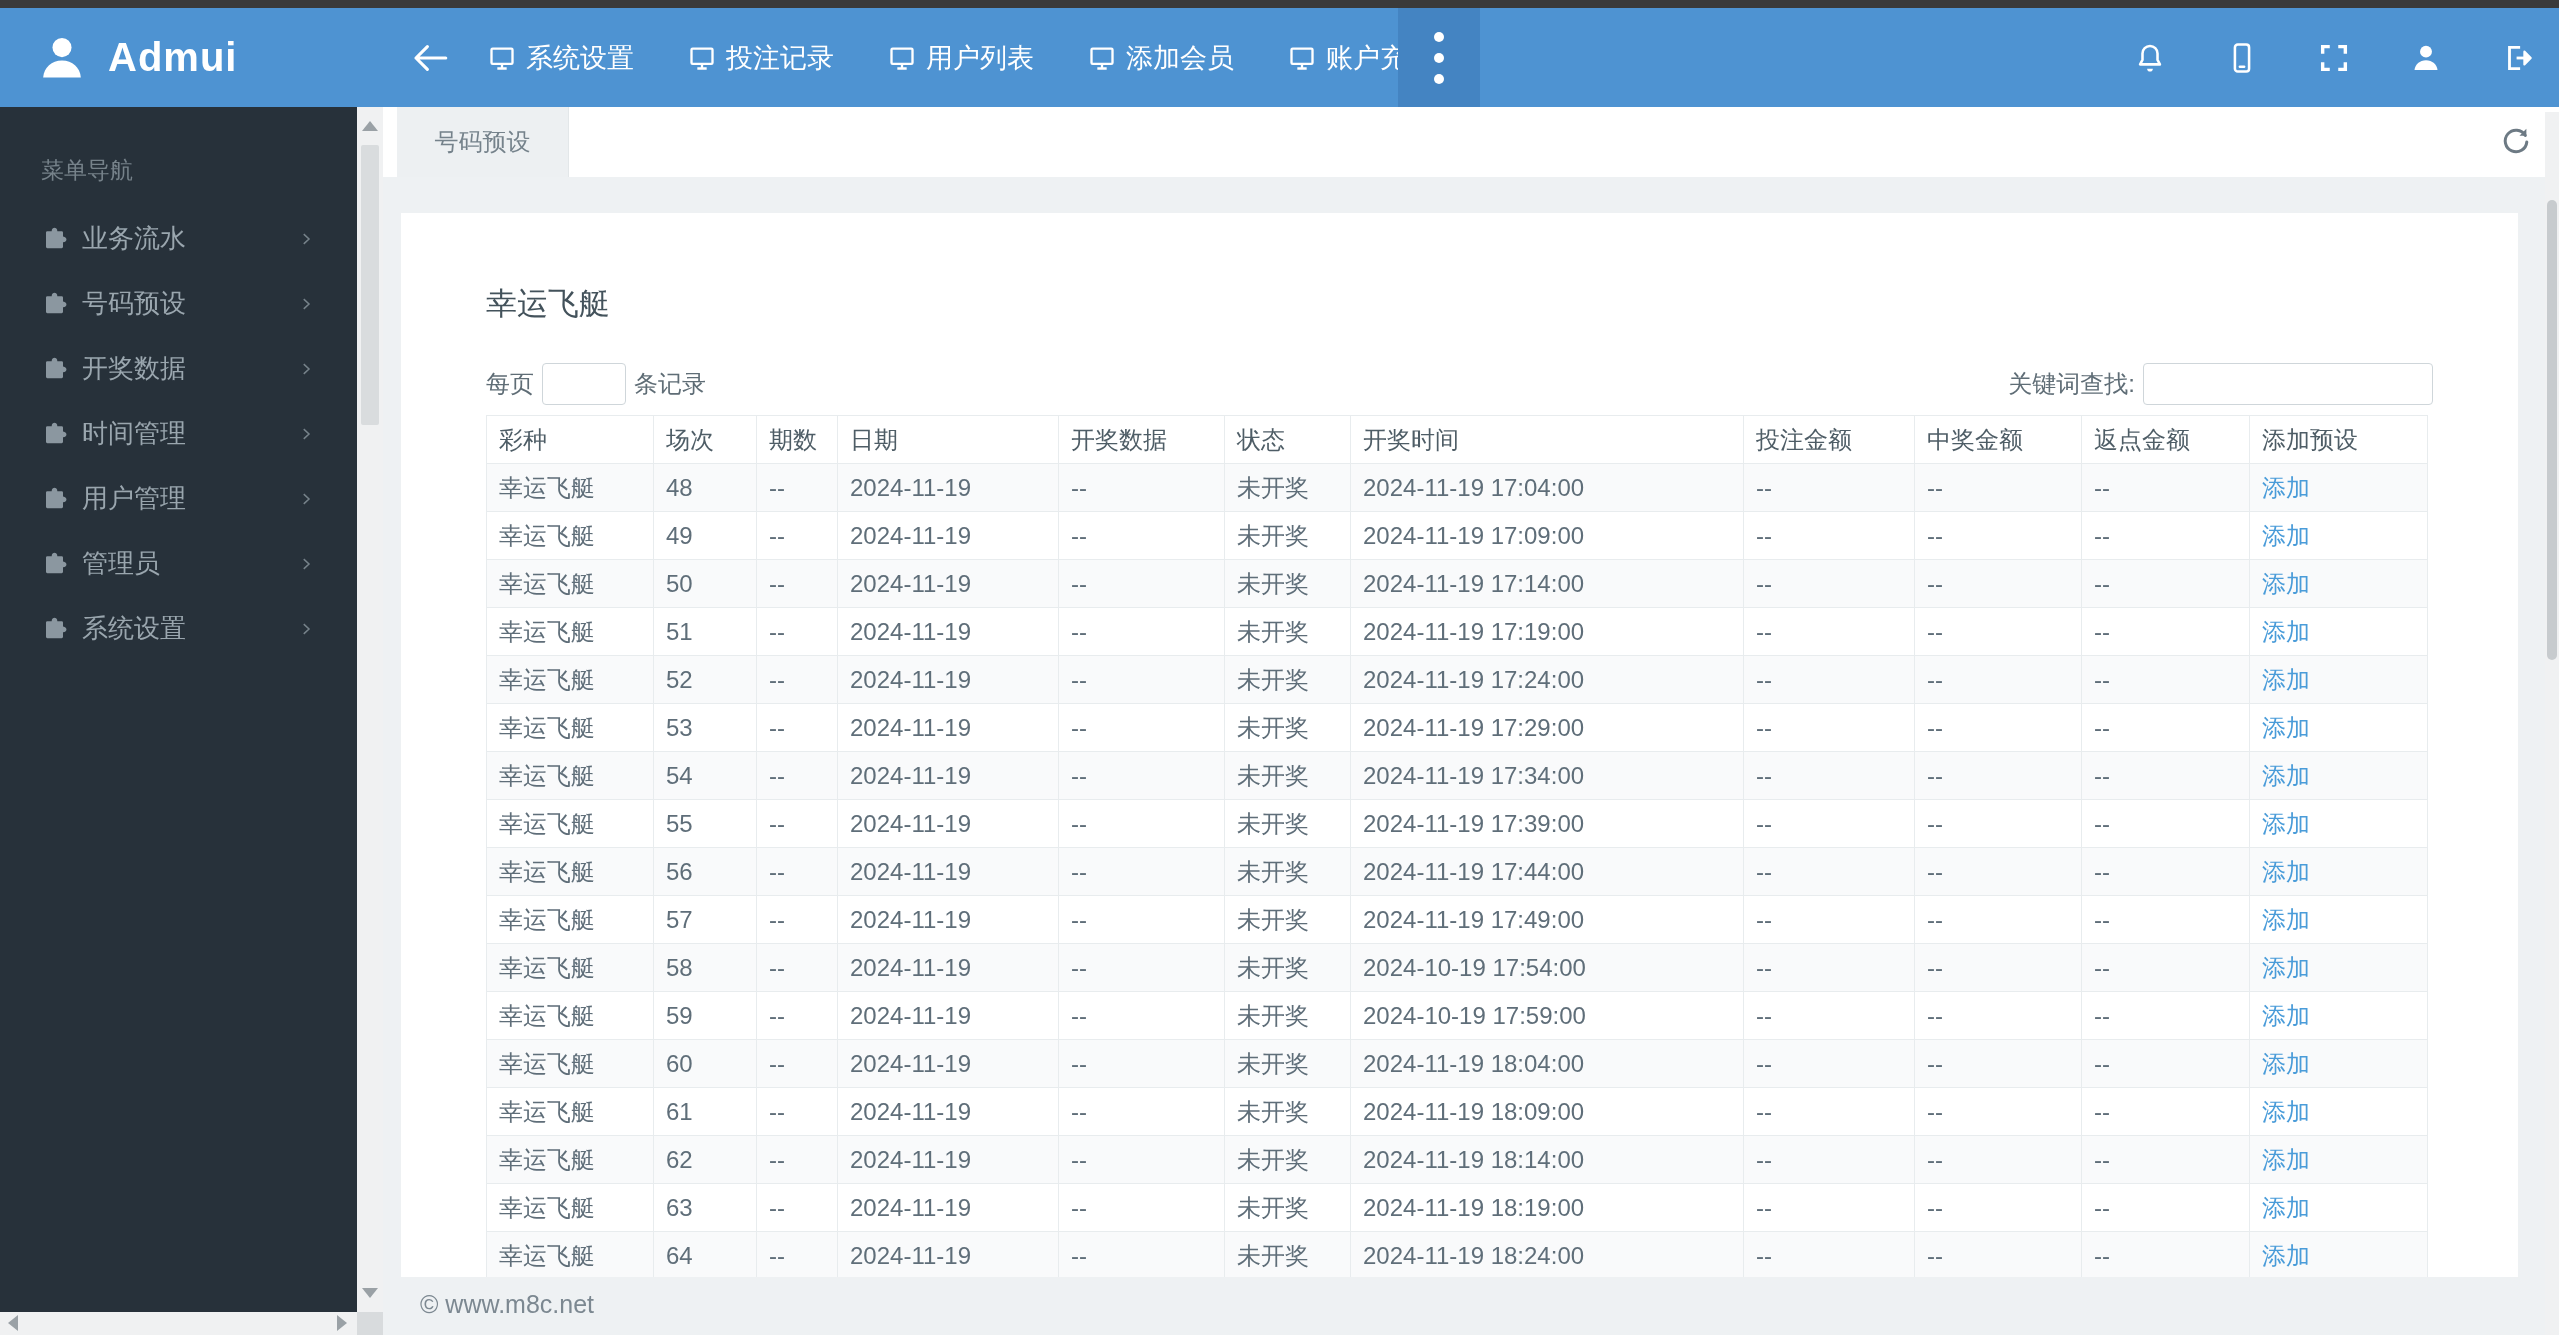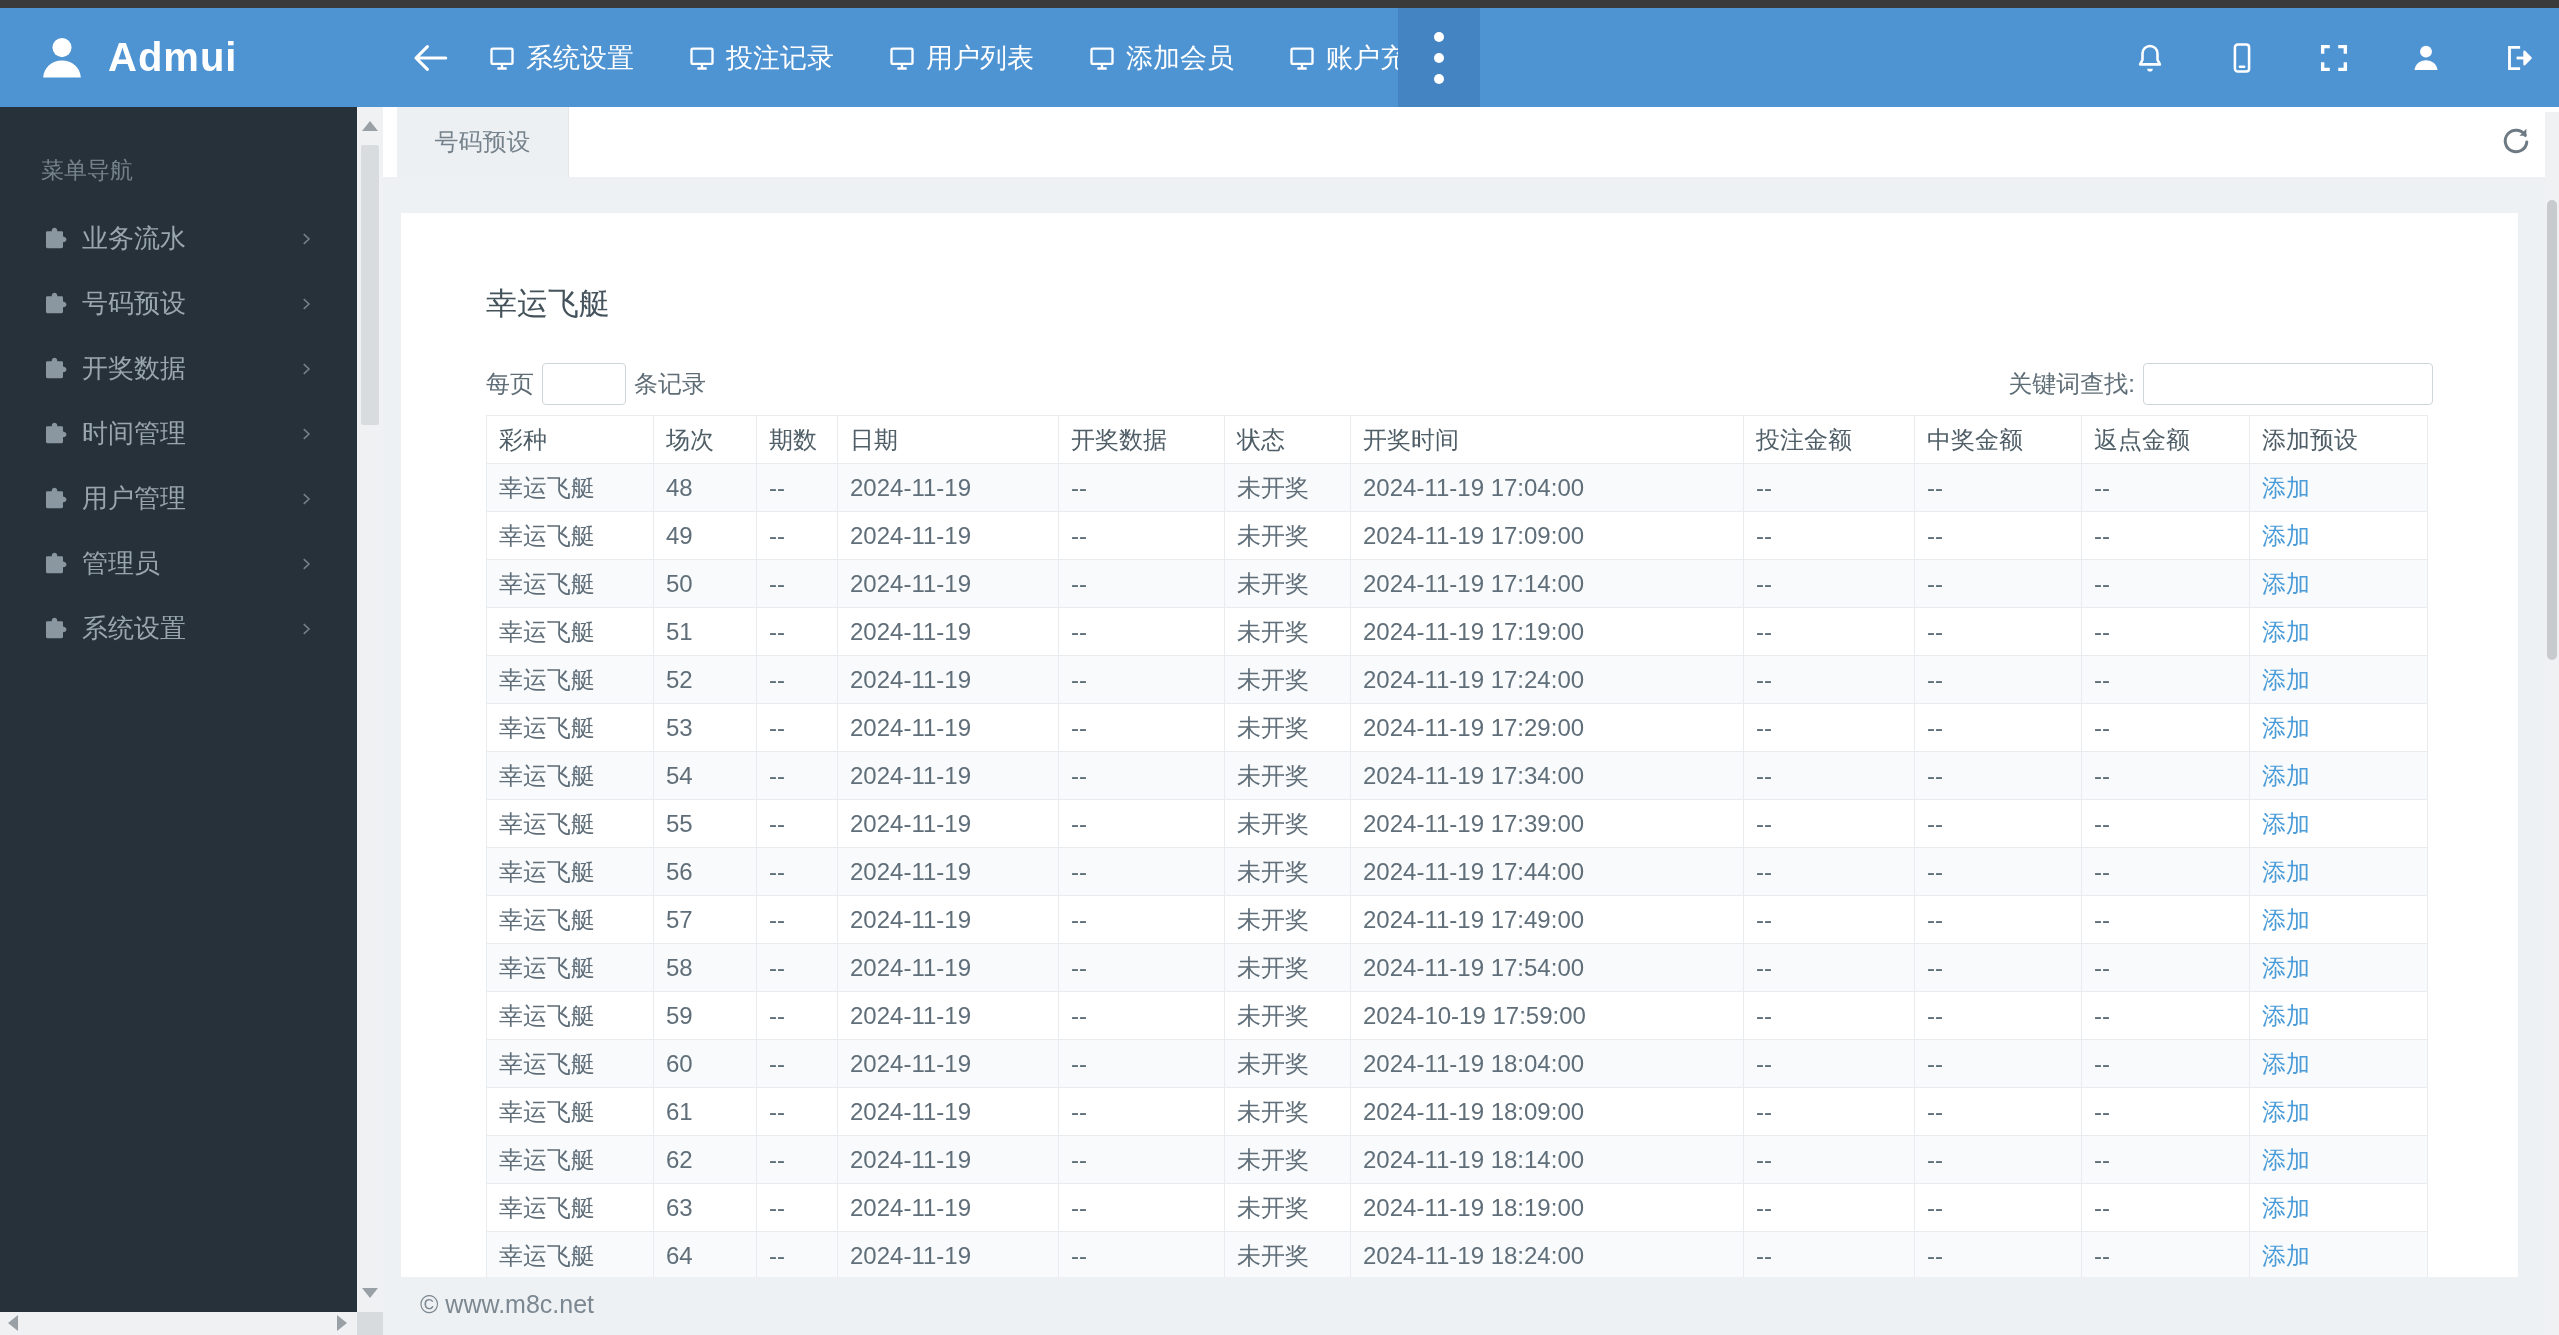--- a/index.html
+++ b/index.html
@@ -450,21 +450,21 @@
             <td>--</td>
             <td><a>添加</a></td>
           </tr>
           <tr class="stripe">
             <td>幸运飞艇</td>
             <td>58</td>
             <td>--</td>
             <td>2024-11-19</td>
             <td>--</td>
             <td>未开奖</td>
-            <td>2024-11-19 17:54:00</td>
+            <td>2024-10-19 17:54:00</td>
             <td>--</td>
             <td>--</td>
             <td>--</td>
             <td><a>添加</a></td>
           </tr>
           <tr>
             <td>幸运飞艇</td>
             <td>59</td>
             <td>--</td>
             <td>2024-11-19</td>

